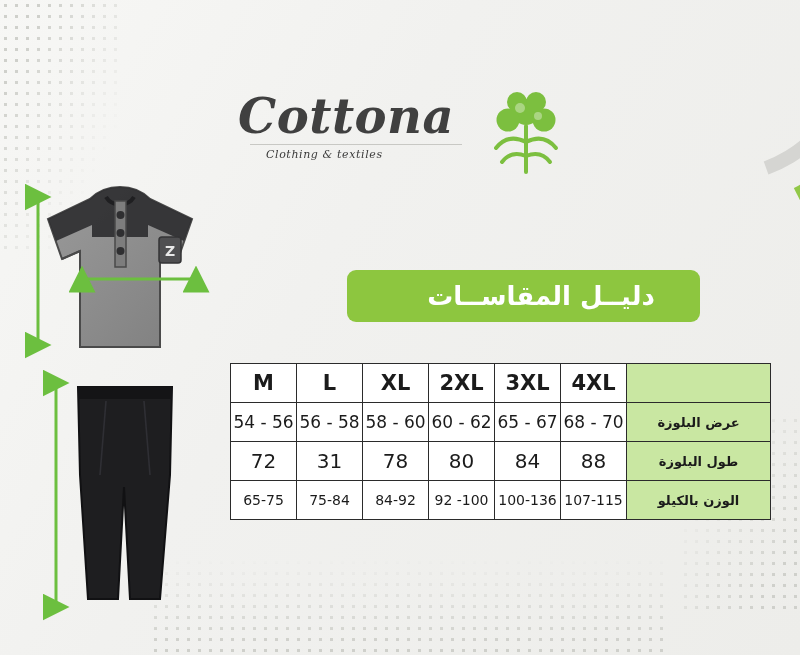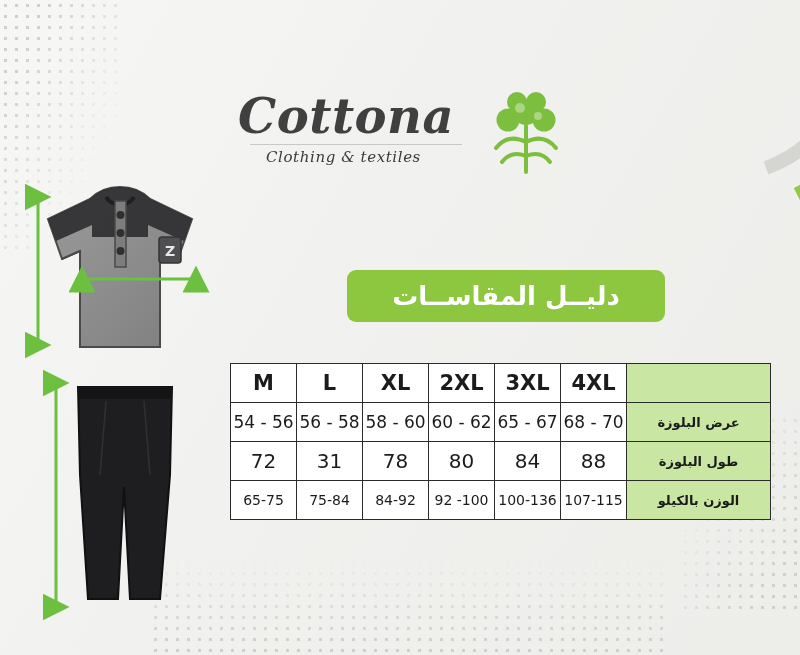--- a/index.html
+++ b/index.html
@@ -118,21 +118,21 @@
     position: absolute;
     left: 6px;
     top: 6px;
   }
   .logo-sub {
     position: absolute;
     left: 34px;
     top: 62px;
     font-family: "DejaVu Serif", serif;
     font-style: italic;
-    font-size: 15px;
+    font-size: 11px;
     color: #3a3a3a;
     letter-spacing: 0.6px;
   }
   .logo-rule {
     position: absolute;
     left: 18px;
     top: 58px;
     width: 212px;
     height: 1px;
     background: #c8c8c4;
@@ -151,20 +151,21 @@
     left: 347px;
     top: 270px;
     width: 318px;
     height: 52px;
     background: #8dc63f;
     border-radius: 9px;
     display: flex;
     align-items: center;
     justify-content: center;
     direction: rtl;
+    padding-left: 35px;
   }
   .title-pill span {
     color: #ffffff;
     font-size: 26px;
     font-weight: bold;
     font-family: "DejaVu Sans", sans-serif;
     letter-spacing: 1px;
   }
 
   

